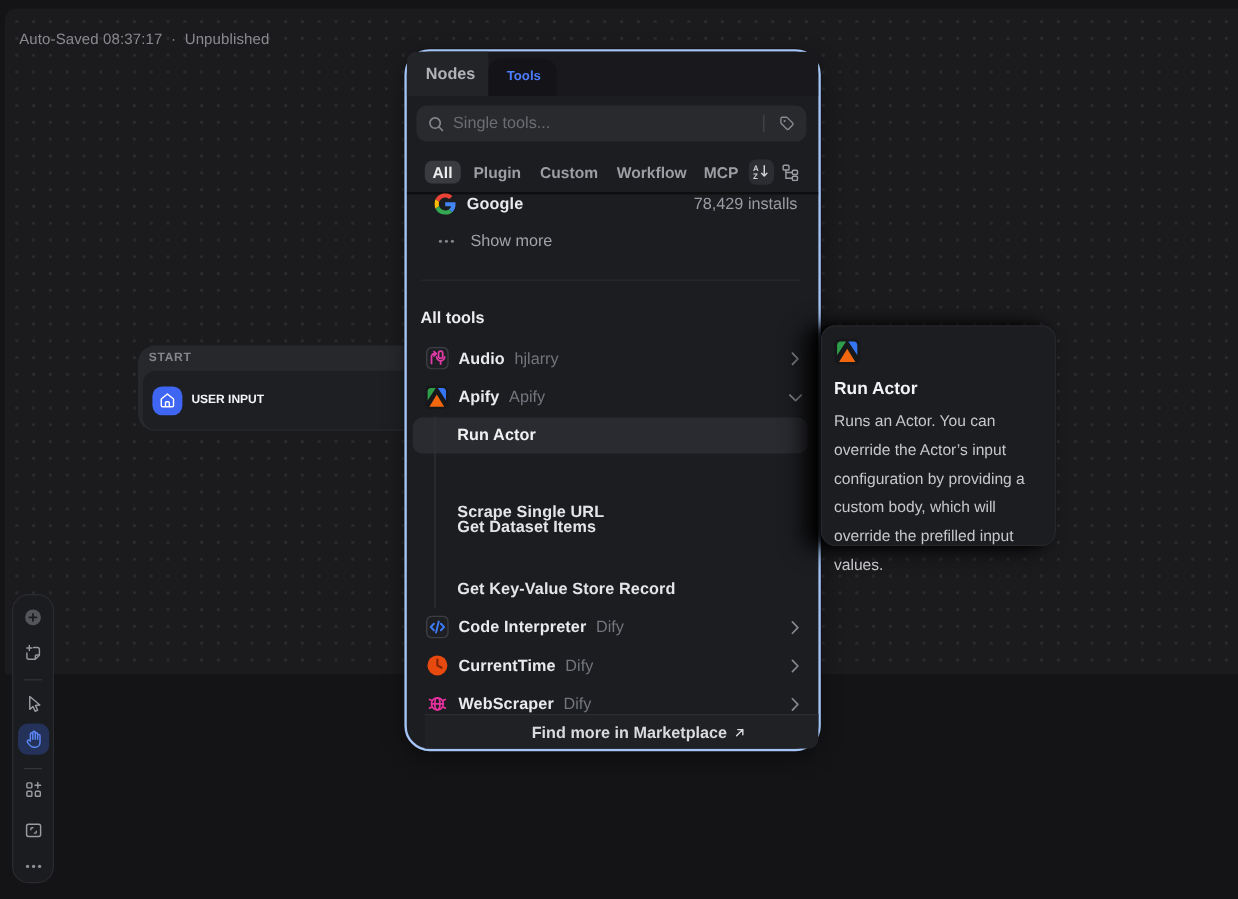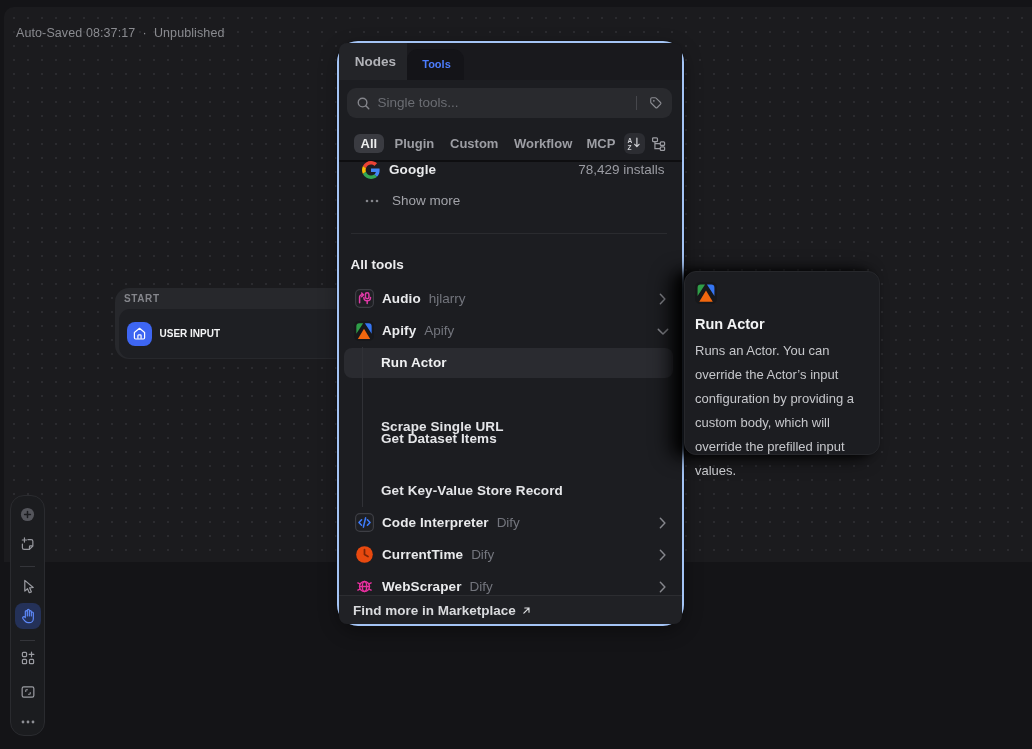--- a/index.html
+++ b/index.html
@@ -52,21 +52,21 @@
 .row .nm { font-size:13.5px; font-weight:bold; color:#e9eaec; letter-spacing:.1px; }
 .row .sub { font-size:13.5px; color:#73757d; }
 .row .chev { position:absolute; right:16px; top:10px; }
 .row .chevd { position:absolute; right:13px; top:13px; }
 .subrow { position:absolute; left:42px; width:280px; height:32px; display:flex; align-items:center; font-size:13.5px; font-weight:bold; color:#e4e5e8; letter-spacing:.1px; }
 #hl { position:absolute; left:5px; top:305px; width:329px; height:30px; border-radius:8px; background:#2a2b30; }
 #guide { position:absolute; left:22.5px; top:303.5px; width:1.5px; height:160px; background:#303136; }
 #alltools { position:absolute; left:11.5px; top:214px; font-size:13.5px; font-weight:bold; color:#ececee; }
 #hsep { position:absolute; left:11.5px; top:189.5px; width:316px; height:1px; background:#2a2b2f; }
 #installs { position:absolute; right:17.5px; top:110.5px; height:32px; display:flex; align-items:center; font-size:13.5px; color:#9b9ca3; }
-#footer { position:absolute; left:0; bottom:0; width:100%; height:29px; background:#202125; border-top:1px solid #2c2d31; display:flex; align-items:center; z-index:5; }
+#footer { position:absolute; left:15px; bottom:0; width:100%; height:29px; background:#202125; border-top:1px solid #2c2d31; display:flex; align-items:center; z-index:5;justify-content:center; }
 #footer span { margin-left:14px; font-size:13.5px; font-weight:bold; color:#d9dadd; display:flex; align-items:center; gap:5px; }
 
 
 #tip { left:684px; top:271px; width:196px; height:184px; border-radius:12px; background:#1c1d21; border:1px solid #26272b; box-shadow:-6px 0 8px rgba(0,0,0,.8), -14px 2px 18px 2px rgba(0,0,0,.72); }
 #tip .logo { position:absolute; left:10px; top:10px; }
 #tip h3 { position:absolute; left:10px; top:44px; font-size:14.5px; font-weight:bold; color:#f2f3f4; }
 #tip p { position:absolute; left:10px; top:67px; font-size:13px; line-height:24px; color:#c6c7cb; }
 </style>
 </head>
 <body>

